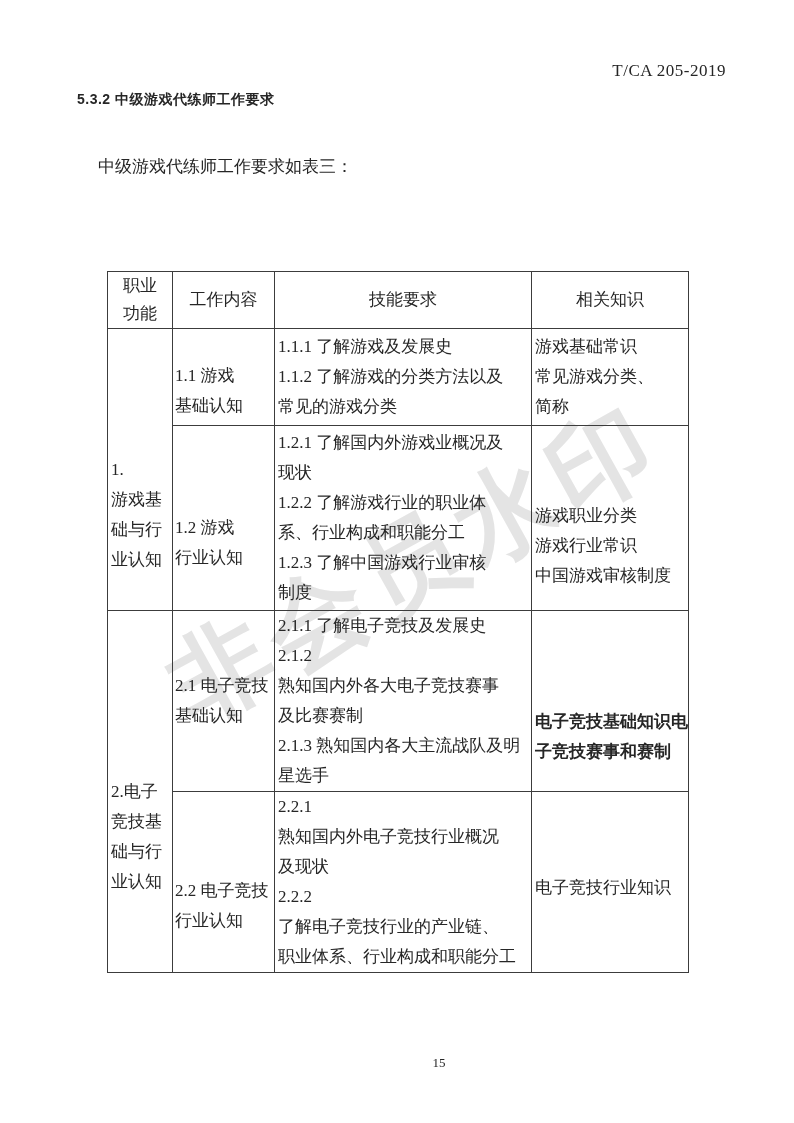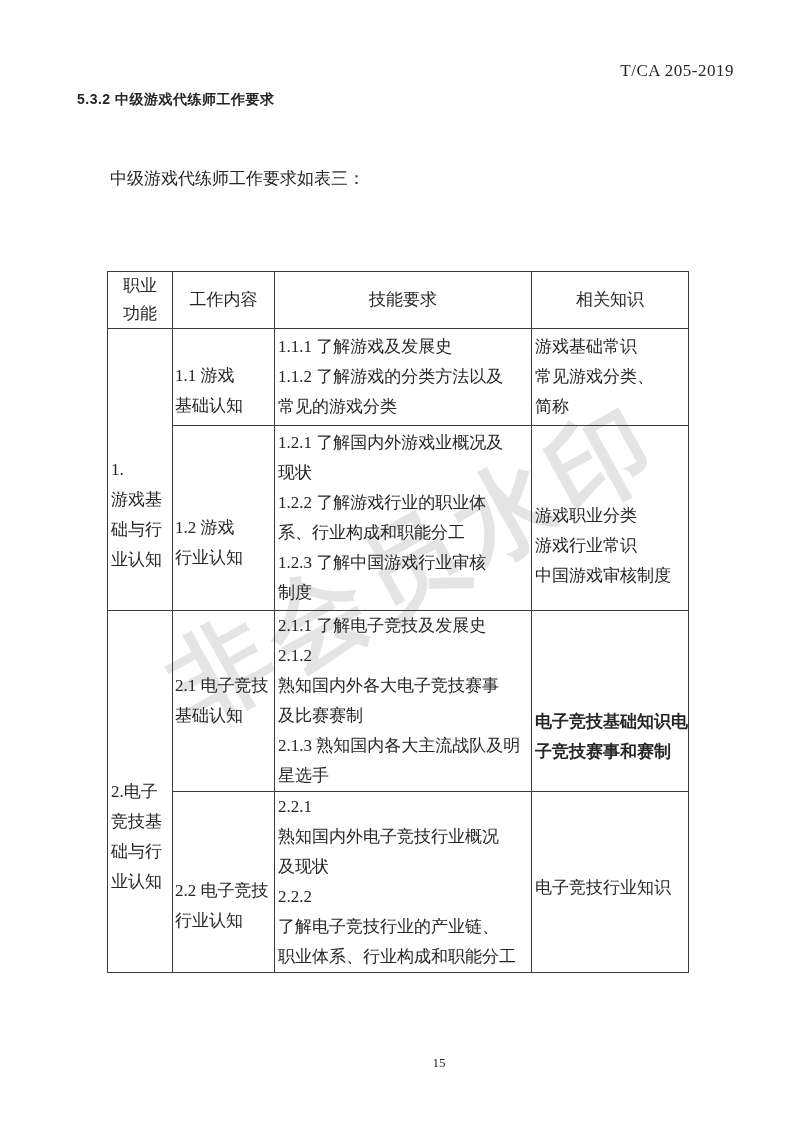--- a/index.html
+++ b/index.html
@@ -23,40 +23,40 @@
     letter-spacing:8px;
     color:#e4e4e4;
     white-space:nowrap;
     transform:rotate(-29deg);
     transform-origin:center center;
     z-index:1;
     user-select:none;
   }
   .doc-number{
     position:absolute;
-    top:61px;left:16px;
+    top:61px;left:8px;
     width:718px;
     text-align:right;
     font-size:17px;
     letter-spacing:0.5px;
     z-index:2;
   }
   .heading{
     position:absolute;
     margin:0;
     top:91px;left:77px;
     font-family:Liberation Sans, sans-serif;
     font-weight:bold;
     font-size:14px;
     letter-spacing:0.5px;
     z-index:2;
   }
   .intro{
     position:absolute;
-    margin:16px;
+    margin:4px;
     top:151px;left:94px;
     font-size:17px;
     z-index:2;
   }
   .caption{
     position:absolute;
     margin:0;
     top:221px;left:92px;
     font-size:17px;
     z-index:2;

